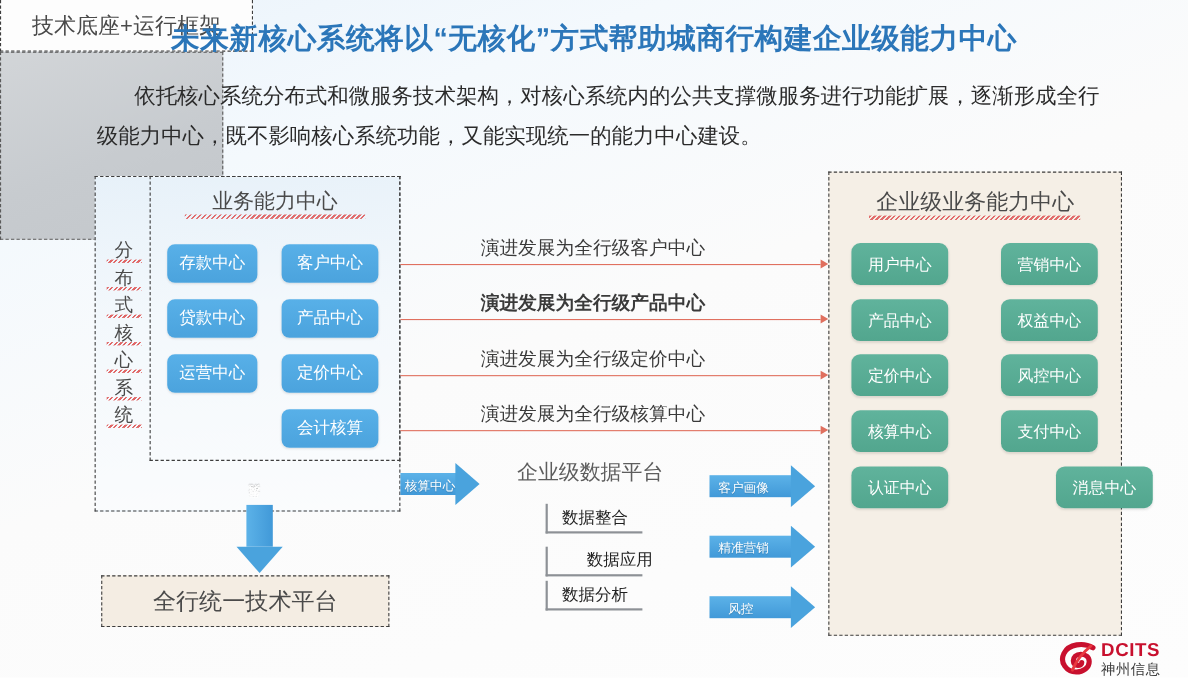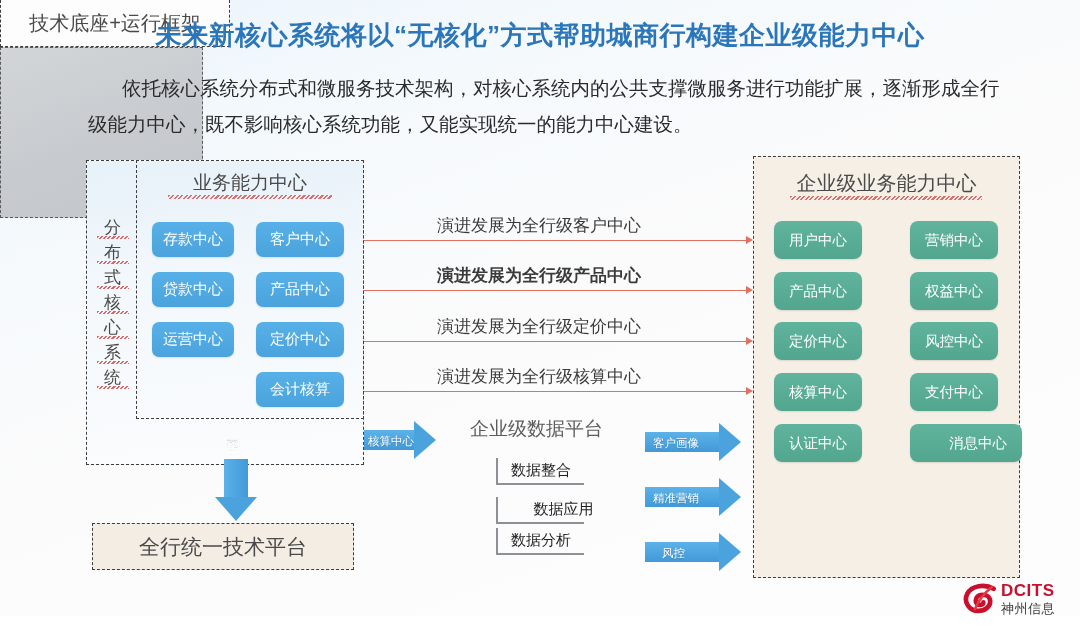--- a/index.html
+++ b/index.html
@@ -311,21 +311,21 @@
   <div class="green-box" style="left:774px; top:221px;">用户中心</div>
   <div class="green-box" style="left:774px; top:272px;">产品中心</div>
   <div class="green-box" style="left:774px; top:322px;">定价中心</div>
   <div class="green-box" style="left:774px; top:373px;">核算中心</div>
   <div class="green-box" style="left:774px; top:424px;">认证中心</div>
 
   <div class="green-box" style="left:910px; top:221px;">营销中心</div>
   <div class="green-box" style="left:910px; top:272px;">权益中心</div>
   <div class="green-box" style="left:910px; top:322px;">风控中心</div>
   <div class="green-box" style="left:910px; top:373px;">支付中心</div>
-  <div class="green-box" style="left:910px; top:424px;padding-left:24px;">消息中心</div>
+  <div class="green-box" style="left:960px; top:424px;">消息中心</div>
 
   <div id="logo">
     <svg id="logo-mark" viewBox="0 0 40 40">
       <path d="M36 8 C26 2 10 4 5 14 C0 24 8 34 18 34 C26 34 32 29 32 23 C32 18 28 15 23 15 C18 15 15 18 15 22 C15 25 17 27 20 27 C22 27 24 26 24 24" fill="none" stroke="#c8102e" stroke-width="5.5" stroke-linecap="round"></path>
       <path d="M34 6 C24 14 18 22 14 32" fill="none" stroke="#e8383f" stroke-width="3" stroke-linecap="round"></path>
     </svg>
     <div id="logo-en">DCITS</div>
     <div id="logo-cn">神州信息</div>
   </div>
 

